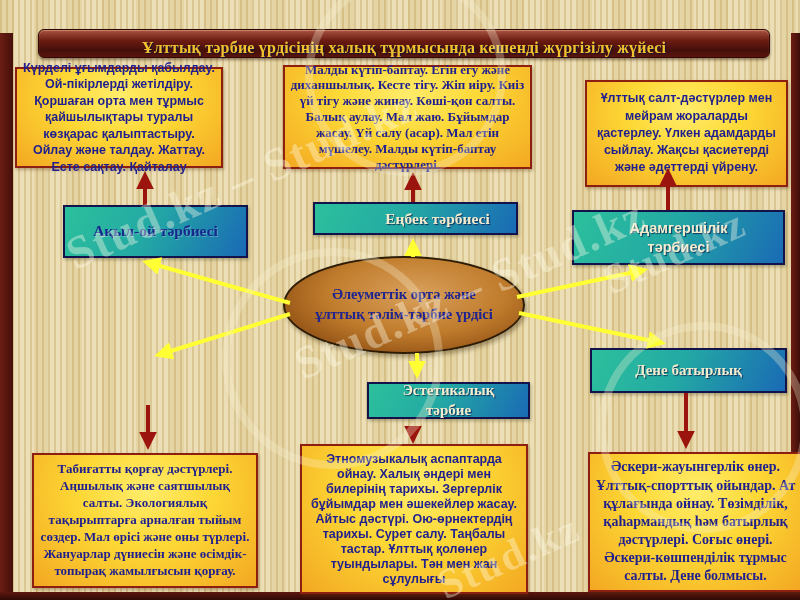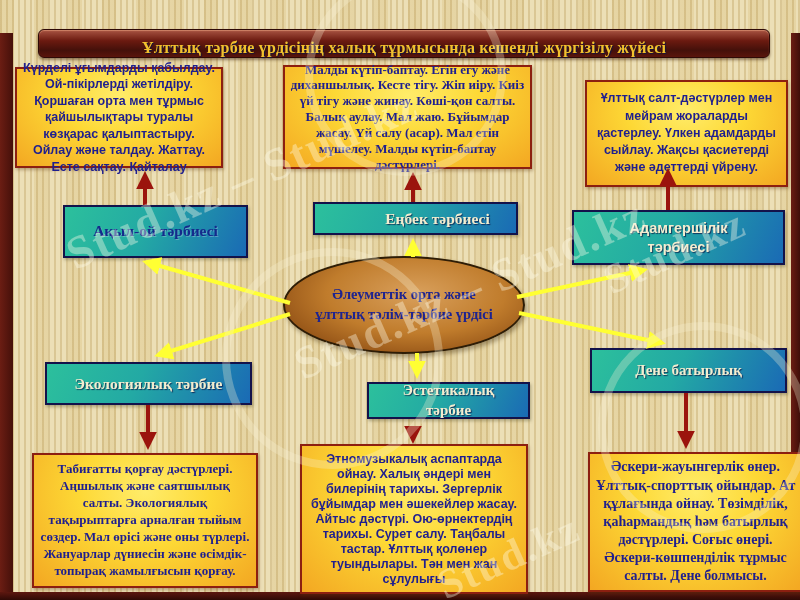--- a/index.html
+++ b/index.html
@@ -82,21 +82,20 @@
   <div class="ybox sans" style="left:15px;top:67px;width:208px;height:101px;font-size:12.5px;line-height:1.32;">Күрделі ұғымдарды қабылдау. Ой-пікірлерді жетілдіру. Қоршаған орта мен тұрмыс қайшылықтары туралы көзқарас қалыптастыру. Ойлау және талдау. Жаттау. Есте сақтау. Қайталау</div>
   <div class="ybox serif" style="left:283px;top:65px;width:249px;height:104px;font-size:13px;line-height:1.22;">Малды күтіп-баптау. Егін егу және диханшылық. Кесте тігу. Жіп иіру. Киіз үй тігу және жинау. Көші-қон салты. Балық аулау. Мал жаю. Бұйымдар жасау. Үй салу (асар). Мал етін мүшелеу. Малды күтіп-баптау дәстүрлері.</div>
   <div class="ybox sans" style="left:585px;top:80px;width:203px;height:107px;font-size:12.5px;line-height:1.38;">Ұлттық салт-дәстүрлер мен мейрам жораларды қастерлеу. Үлкен адамдарды сыйлау. Жақсы қасиетерді және әдеттерді үйрену.</div>
 
   <div class="tbox serif navy-text" style="left:63px;top:205px;width:185px;height:53px;font-size:15.5px;line-height:1.3;">Ақыл-ой тәрбиесі</div>
   <div class="tbox serif" style="left:313px;top:202px;width:205px;height:33px;font-size:15.5px;padding-left:44px;">Еңбек тәрбиесі</div>
   <div class="tbox sans" style="left:572px;top:210px;width:213px;height:55px;font-size:14.5px;line-height:1.3;padding:0 24px;">Адамгершілік тәрбиесі</div>
 
   <div class="ellipse serif">Әлеуметтік орта және ұлттық тәлім-тәрбие үрдісі</div>
 
-  <div class="tbox serif" style="left:45px;top:362px;width:207px;height:43px;font-size:15.5px;">Экологиялық тәрбие</div>
   <div class="tbox serif" style="left:335px;top:382px;width:163px;height:37px;font-size:15px;line-height:1.3;padding:0 18px;margin-left:32px;">Эстетикалық тәрбие</div>
   <div class="tbox serif" style="left:590px;top:348px;width:197px;height:45px;font-size:15px;">Дене батырлық</div>
 
   <div class="ybox serif" style="left:32px;top:453px;width:226px;height:135px;font-size:13px;line-height:1.3;">Табиғатты қорғау дәстүрлері. Аңшылық және саятшылық салты. Экологиялық тақырыптарға арналған тыйым сөздер. Мал өрісі және оны түрлері. Жануарлар дүниесін және өсімдік-топырақ жамылғысын қорғау.</div>
   <div class="ybox sans" style="left:300px;top:444px;width:228px;height:150px;font-size:12.5px;line-height:1.2;">Этномузыкалық аспаптарда ойнау. Халық әндері мен билерінің тарихы. Зергерлік бұйымдар мен әшекейлер жасау. Айтыс дәстүрі. Ою-өрнектердің тарихы. Сурет салу. Таңбалы тастар. Ұлттық қолөнер туындылары. Тән мен жан сұлулығы</div>
   <div class="ybox serif" style="left:572px;top:452px;width:215px;height:140px;font-size:14px;line-height:1.3;margin-left:16px;">Әскери-жауынгерлік өнер. Ұлттық-спорттық ойындар. Ат құлағында ойнау. Төзімділік, қаһармандық һәм батырлық дәстүрлері. Соғыс өнері. Әскери-көшпенділік тұрмыс салты. Дене болмысы.</div>
 
   <svg class="arrows" width="800" height="600" viewBox="0 0 800 600">
     <defs>
       <marker id="head-red" markerWidth="5" markerHeight="4.5" refX="3.6" refY="2.25" orient="auto" markerUnits="strokeWidth">

